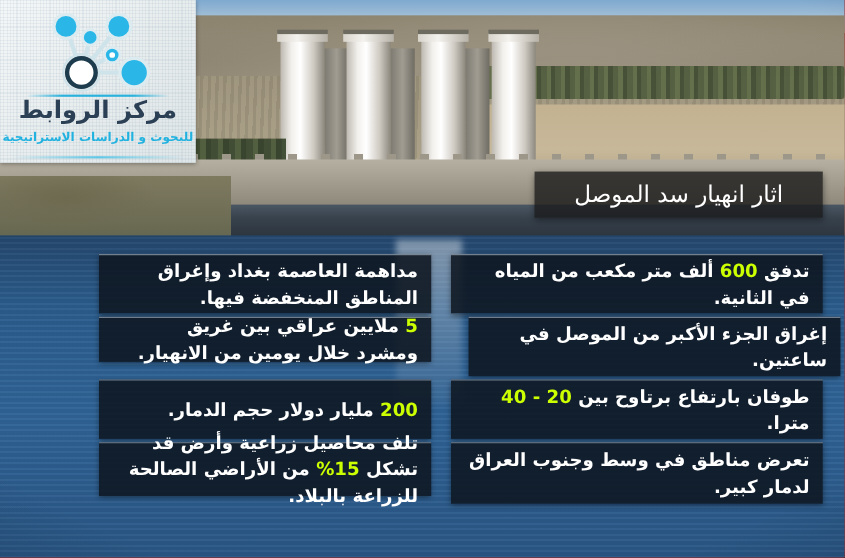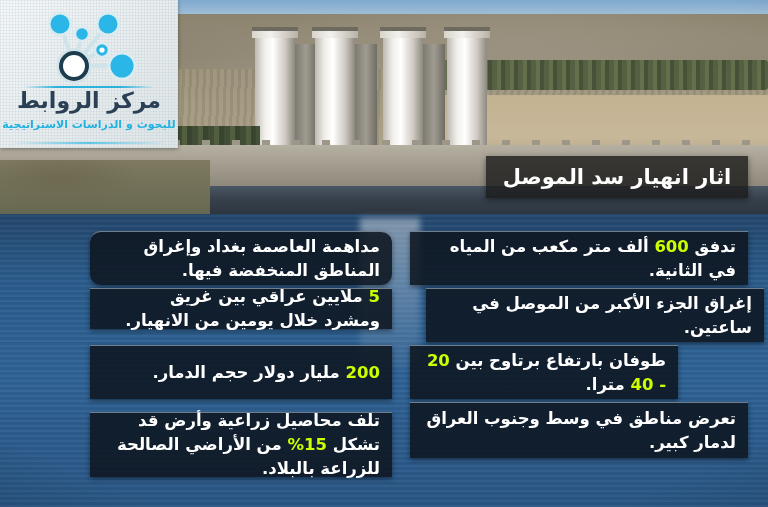--- a/index.html
+++ b/index.html
@@ -176,21 +176,21 @@
   
   .title-bar {
     position: absolute; left: 486px; top: 156px; width: 262px; height: 42px;
     background: rgba(26,26,26,.80);
     display: flex; align-items: center; justify-content: center;
     box-shadow: 0 2px 6px rgba(0,0,0,.45);
   }
   .title-bar span {
     color: #ffffff;
     font-size: 21px;
-    font-weight: bold;
+    font-weight: normal;
     direction: rtl;
     text-align: center;
     white-space: nowrap;
   }
 
   
   .cards { position: absolute; left: 0; top: 0; width: 768px; height: 507px; }
   .card {
     position: absolute;
     background: rgba(14,22,32,.88);
@@ -208,28 +208,28 @@
     font-size: 16.5px;
     font-weight: bold;
     line-height: 1.45;
     padding: 0 12px 0 10px;
   }
   .hl { color: #ccff00; }
 
   
   .r1 { left: 410px; top: 231px; width: 338px; height: 54px; }
   .r2 { left: 410px; top: 288px; width: 338px; height: 54px; margin-left: 16px; }
-  .r3 { left: 410px; top: 345px; width: 268px; height: 54px; }
+  .r3 { left: 410px; top: 345px; width: 338px; height: 54px; }
   .r4 { left: 410px; top: 402px; width: 338px; height: 56px; }
 
   
-  .l1 { left: 90px;  top: 231px; width: 302px; height: 54px; border-radius: 11px; }
+  .l1 { left: 90px;  top: 231px; width: 302px; height: 54px; }
   .l2 { left: 90px;  top: 288px; width: 302px; height: 41px; padding-left: 10px; }
   .l3 { left: 90px;  top: 345px; width: 302px; height: 54px; }
-  .l4 { left: 90px;  top: 412px; width: 302px; height: 65px; }
+  .l4 { left: 90px;  top: 402px; width: 302px; height: 49px; }
 </style>
 </head>
 <body>
 
 <div id="stage">
 
   <div class="bg">
     <div class="bg-sky"></div>
     <div class="bg-hills"></div>
     <div class="bg-plain"></div>

